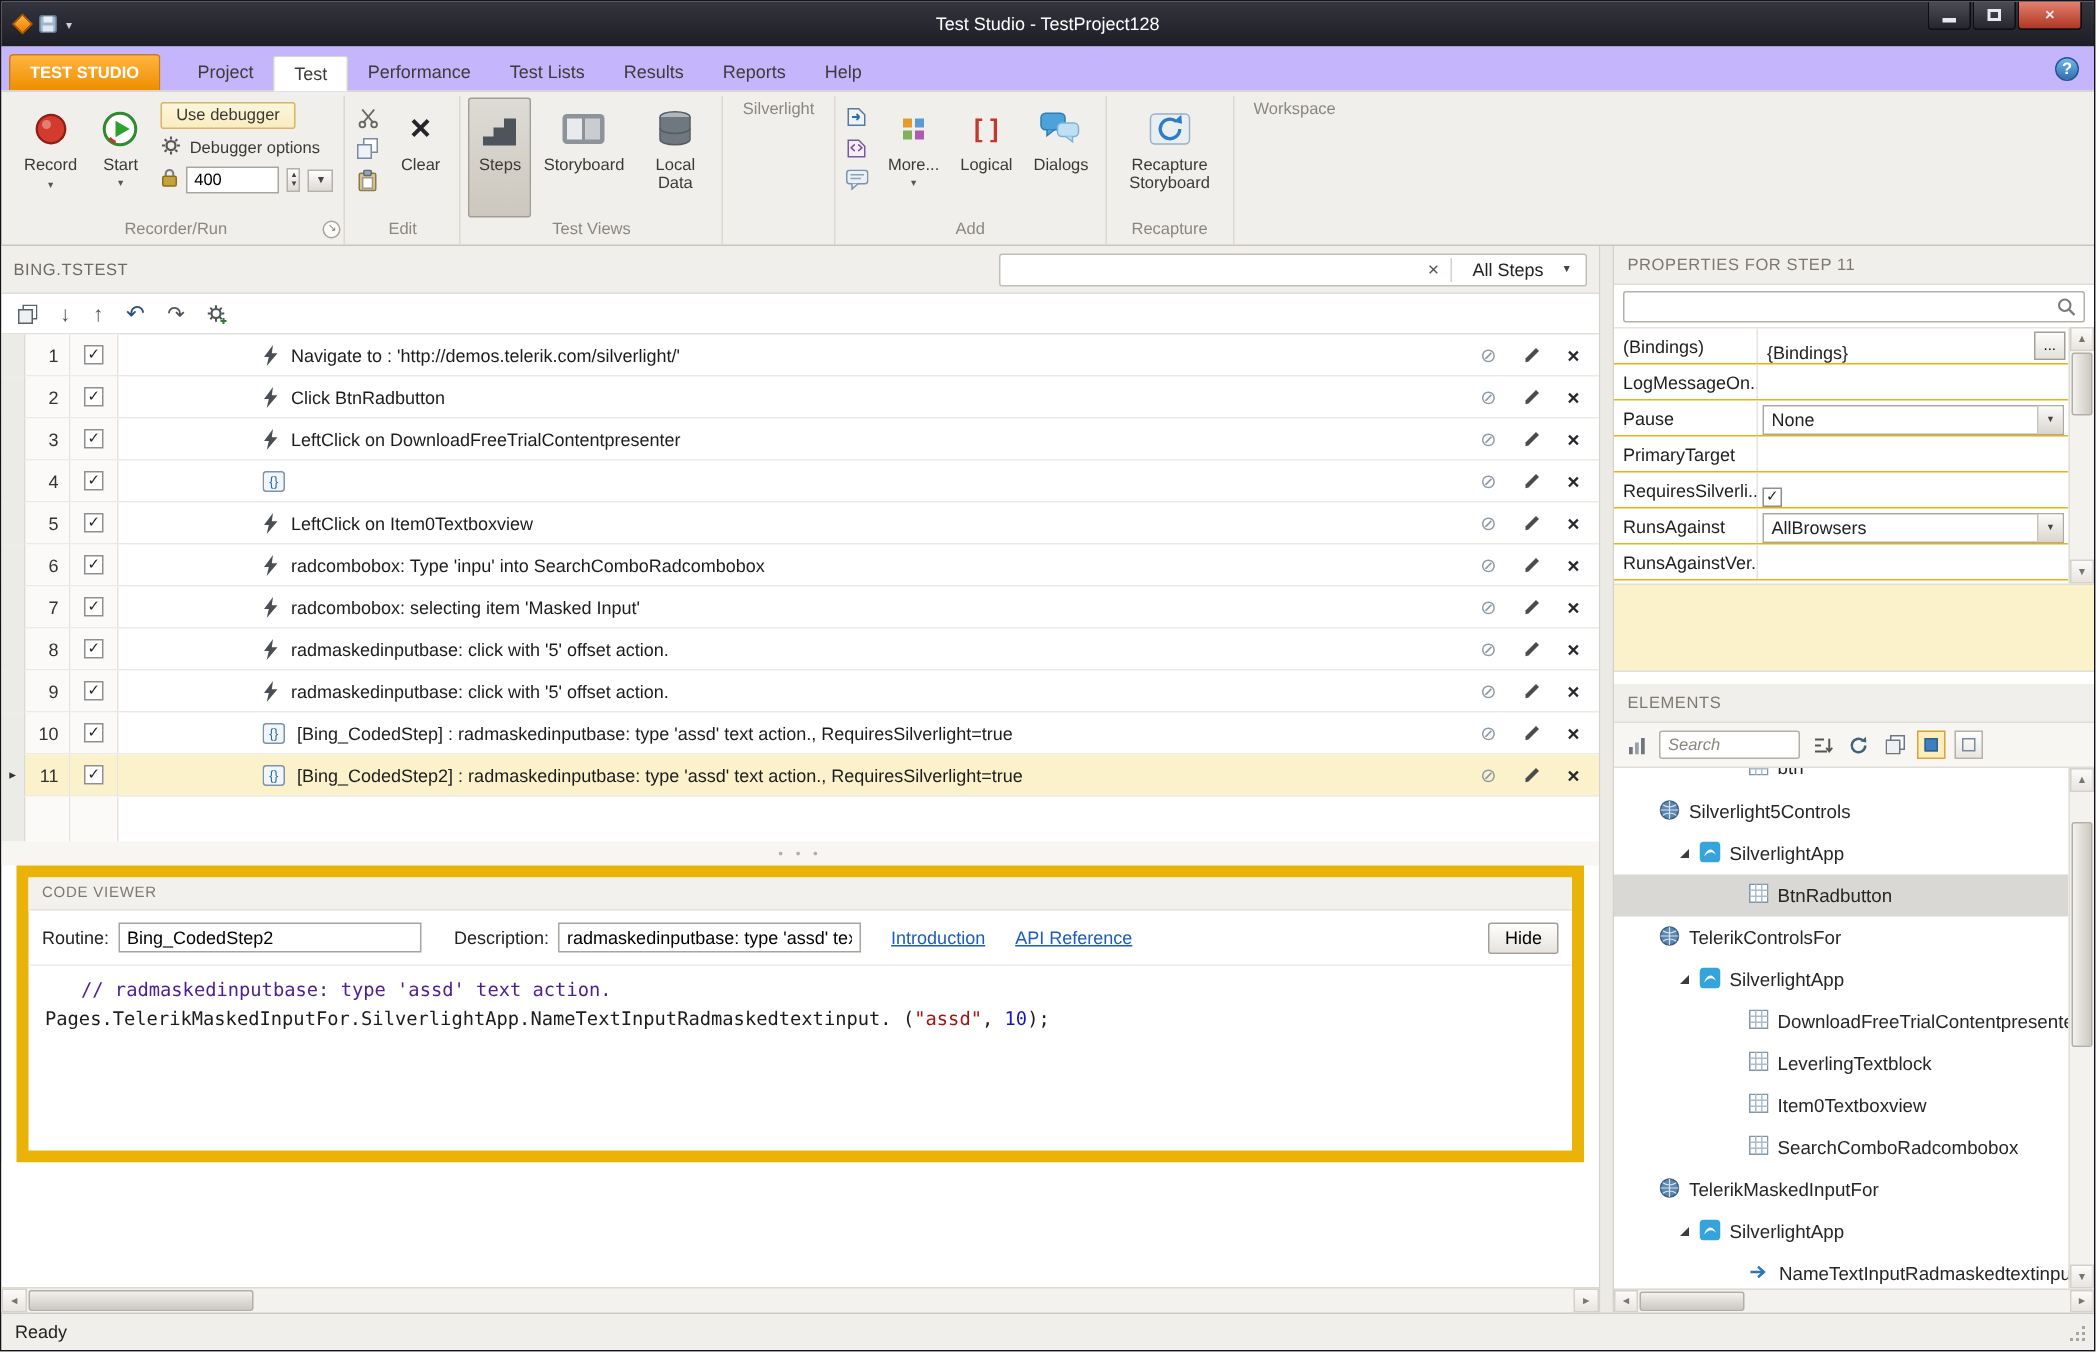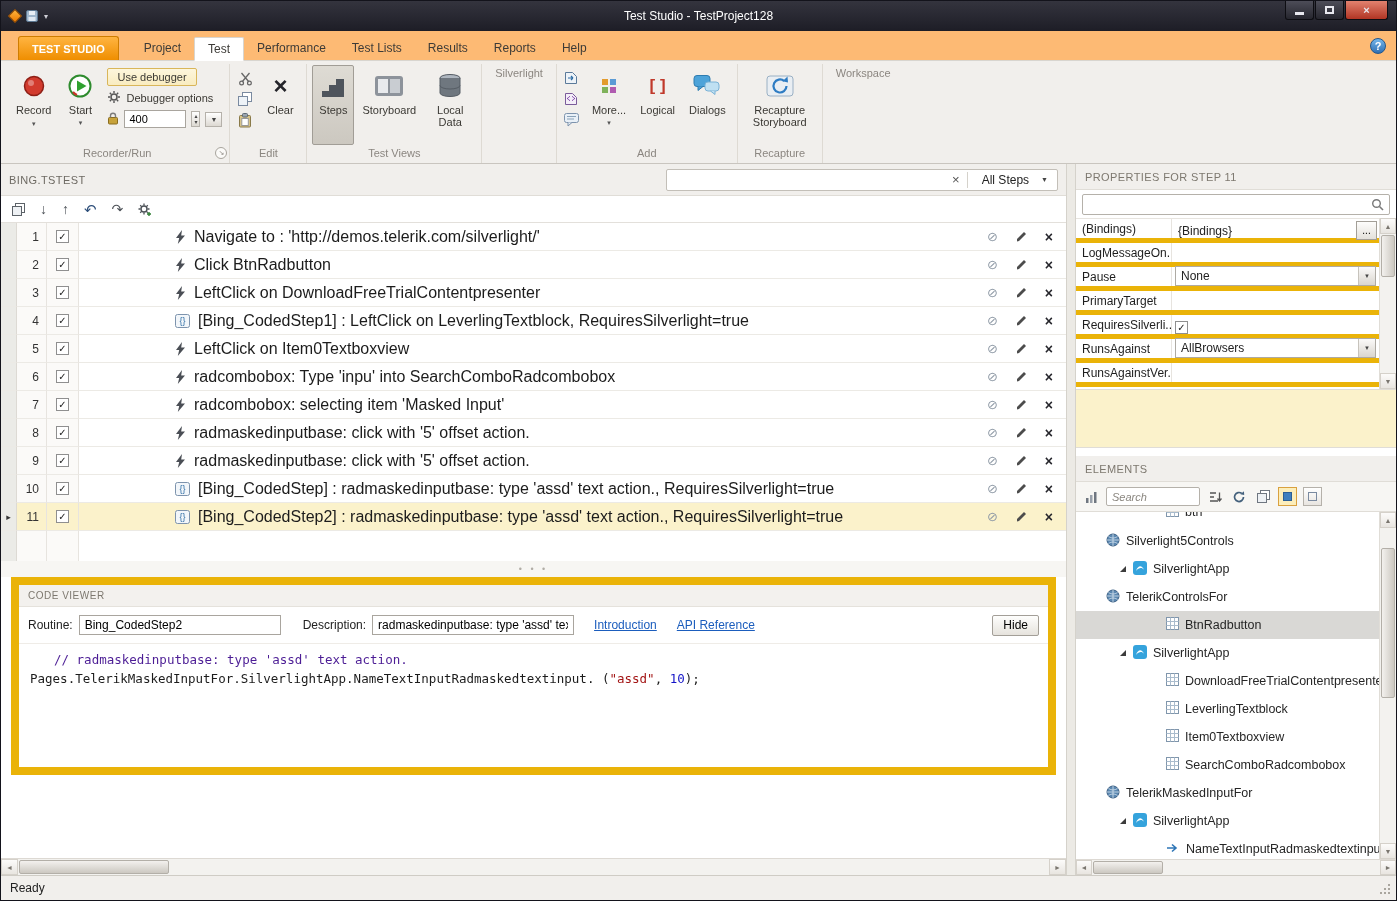--- a/index.html
+++ b/index.html
@@ -14,21 +14,21 @@
   .qat-btn { display:flex; align-items:center; }
   .qat-caret { color:#cfcfd6; font-size:8px; }
   .title-text { position:absolute; left:0; right:0; text-align:center; color:#fff; font-size:12px; }
   .win-buttons { margin-left:auto; display:flex; align-self:flex-start; padding-right:8px; z-index:3; }
   .win-btn { width:29px; height:19px; margin-left:1px; background:linear-gradient(#4d4d58,#26262e); border:1px solid #0d0d12; border-top:none; border-radius:0 0 3px 3px; display:flex; align-items:center; justify-content:center; color:#e8e8ee; font-size:11px; line-height:1; }
   .win-btn .min-glyph { width:9px; height:3px; background:#e8e8ee; margin-top:7px; }
   .win-btn .max-glyph { width:9px; height:8px; border:2px solid #e8e8ee; }
   .win-btn.close { width:43px; background:linear-gradient(#e2826f,#b13524); font-weight:bold; }
 
   
-  .menubar { height:30px; background:#fdba74; display:flex; align-items:flex-end; padding-left:17px; border-bottom:1px solid #d8d5cf; position:relative; flex:0 0 auto; }
+  .menubar { height:30px; background:#c4b5fd; display:flex; align-items:flex-end; padding-left:5px; border-bottom:1px solid #d8d5cf; position:relative; flex:0 0 auto; }
   .app-btn { background:linear-gradient(#ffb441,#ef8e00); color:#fff; font-weight:bold; font-size:11px; height:24px; display:flex; align-items:center; padding:0 13px; border-radius:3px 3px 0 0; margin-right:12px; border:1px solid #cf7d00; border-bottom:none; }
   .menu-tab { height:24px; display:flex; align-items:center; padding:0 13px; color:#3d3b37; font-size:12px; cursor:default; }
   .menu-tab.active { background:#fff; border:1px solid #d8d5cf; border-bottom:1px solid #fff; border-radius:2px 2px 0 0; margin-bottom:-1px; }
   .help-icon { position:absolute; right:10px; top:7px; width:16px; height:16px; border-radius:50%; background:linear-gradient(#74b6ea,#2f6fb3); border:1px solid #22568c; color:#fff; font-weight:bold; font-size:11px; display:flex; align-items:center; justify-content:center; }
 
   
   .ribbon { height:103px; background:#f1efec; border-bottom:1px solid #c9c5bf; display:flex; padding:3px 4px 0 4px; flex:0 0 auto; }
   .rgroup { display:flex; flex-direction:column; padding:1px 5px 0 5px; }
   .rgroup + .rgroup { border-left:1px solid #dedad3; }
   .rgroup-body { flex:1; display:flex; align-items:stretch; gap:2px; }
@@ -77,21 +77,21 @@
   .step-row { display:flex; height:28px; flex:0 0 auto; }
   .cell { display:flex; align-items:center; border-bottom:1px solid #eceae5; }
   .cell.gutter { width:16px; background:#ebebe7; border-right:1px solid #dddad4; justify-content:center; color:#333; font-size:9px; }
   .cell.num { width:30px; background:#fbfaf8; border-right:1px solid #e7e4df; justify-content:flex-end; padding-right:7px; color:#333; }
   .cell.chk { width:32px; background:#fbfaf8; border-right:1px solid #e7e4df; justify-content:center; }
   .cell.content { flex:1; padding-left:96px; position:relative; gap:8px; }
   .step-row.sel .num, .step-row.sel .chk, .step-row.sel .content { background:#fbf2cb; }
   .checkbox { width:13px; height:13px; border:1px solid #8f8f8f; background:#fff; display:flex; align-items:center; justify-content:center; }
   .checkbox i { font-style:normal; font-size:10px; font-weight:bold; color:#222; line-height:1; }
   .step-icon { display:flex; align-items:center; }
-  .step-text { font-size:16px; color:#1c1c1c; white-space:nowrap; }
+  .step-text { font-size:12px; color:#1c1c1c; white-space:nowrap; }
   .row-actions { position:absolute; right:13px; display:flex; align-items:center; gap:17px; }
   .act { display:flex; align-items:center; line-height:1; }
   .act.skip { color:#8f9aa6; font-size:13px; }
   .act.del { color:#26262c; font-size:14px; font-weight:bold; }
   .steps-empty { flex:1; display:flex; }
   .steps-empty .cell { border-bottom:none; height:auto; }
 
   
   .splitter { height:16px; flex:0 0 auto; background:#f7f6f3; display:flex; align-items:center; justify-content:center; }
   .dots { color:#b1ada6; font-size:9px; letter-spacing:3px; line-height:1; }
@@ -124,21 +124,21 @@
   .sb-track.v { flex:1; position:relative; }
   .sb-thumb.v { position:absolute; left:1px; right:1px; background:linear-gradient(90deg,#f3f1ee,#ccc8c1); border:1px solid #b3afa8; border-radius:2px; }
 
   
   .rp-header { height:26px; flex:0 0 auto; background:#f1efec; border-bottom:1px solid #e0ddd7; color:#7d786f; font-size:11px; letter-spacing:.4px; display:flex; align-items:center; padding:0 9px; }
   .rp-search { height:28px; flex:0 0 auto; display:flex; align-items:center; padding:3px 6px; background:#fff; position:relative; }
   .rp-search input { flex:1; height:21px; border:1px solid #b5b1aa; border-radius:2px; padding:0 24px 0 6px; font-size:12px; outline:none; }
   .rp-search .mag { position:absolute; right:12px; top:8px; }
   .props-wrap { height:172px; flex:0 0 auto; display:flex; background:#fff; border-bottom:1px solid #e0ddd7; }
   .props-grid { flex:1; border-top:1px solid #e7e4df; }
-  .prow { display:flex; height:24px; border-bottom:5px solid #eab308; }
+  .prow { display:flex; height:24px; border-bottom:1px solid #eab308; }
   .pname { width:96px; flex:0 0 auto; border-right:1px solid #e7e4df; display:flex; align-items:center; padding-left:6px; font-size:12px; color:#1e1e1e; white-space:nowrap; overflow:hidden; }
   .pval { flex:1; display:flex; align-items:flex-end; padding:0 3px; position:relative; font-size:12px; }
   .pval-text { padding-left:3px; }
   .ellipsis-btn { position:absolute; right:2px; top:2px; width:21px; height:19px; border:1px solid #a39f98; background:linear-gradient(#fdfdfc,#e4e1db); font-size:10px; line-height:1; font-family:inherit; }
   .combo { flex:1; height:20px; border:1px solid #aeaaa3; display:flex; align-items:center; background:#fff; }
   .combo .ctxt { flex:1; padding-left:5px; white-space:nowrap; overflow:hidden; }
   .combo .carrow { width:17px; height:100%; border-left:1px solid #c7c3bc; background:linear-gradient(#fbfaf9,#dad6cf); display:flex; align-items:center; justify-content:center; font-size:6px; color:#444; }
   .props-desc { height:58px; flex:0 0 auto; background:#fbf2cb; border-bottom:1px solid #e0ddd7; }
   .rp-spacer { height:8px; flex:0 0 auto; background:#fff; }
 
@@ -546,21 +546,20 @@
                 <i>✓</i>
               </span>
             </div>
           <div class="cell content">
             <span class="step-icon">
                 <svg width="15" height="14">
                   <rect x="0.5" y="0.5" width="14" height="13" rx="2" fill="#f2f6fa" stroke="#7d93ad"></rect>
                   <text x="7.5" y="10" font-size="9" text-anchor="middle" fill="#2e6da4">{}</text>
                 </svg>
               </span>
-            <span class="step-text">[Bing_CodedStep1] : LeftClick on LeverlingTextblock, RequiresSilverlight=true</span>
             <span class="row-actions">
                 <span class="act skip">⊘</span>
                 <span class="act edit">
                   <svg width="13" height="13">
                     <path d="M2 11.5 L4 11 L11 4 L9 2 L2 9 Z" fill="#4c4c4c"></path>
                   </svg>
                 </span>
                 <span class="act del">×</span>
               </span>
           </div>
@@ -946,34 +945,34 @@
 
           <div class="tree-row branch">
             <span class="expander"></span>
             <span><svg width="14" height="14">
                   <rect width="14" height="14" rx="3" fill="#35a3dc"></rect>
                   <path d="M3 10 C5 4 9 4 11 9 C9 6.2 6 6.5 3 10 Z" fill="#fff"></path>
                 </svg></span>
             <span>SilverlightApp</span>
           </div>
 
+          <div class="tree-row child selected">
+            <span><svg width="13" height="13">
+                  <rect x="0.5" y="0.5" width="12" height="12" fill="#fff" stroke="#8096ac"></rect>
+                  <path d="M0.5 4.5 h12 M4.5 0.5 v12 M8.5 0.5 v12 M0.5 8.5 h12" stroke="#aabccd"></path>
+                </svg></span>
+            <span>BtnRadbutton</span>
+          </div>
+
           <div class="tree-row root">
             <span><svg width="14" height="14">
                   <circle cx="7" cy="7" r="6" fill="#5b87b0" stroke="#3a5f84"></circle>
                   <path d="M1 7 h12 M7 1 v12 M2.5 3.5 c3 2 6 2 9 0 M2.5 10.5 c3 -2 6 -2 9 0" stroke="#d7e4f0" fill="none" stroke-width="0.8"></path>
                 </svg></span>
             <span>TelerikControlsFor</span>
-          </div>
-
-          <div class="tree-row child selected">
-            <span><svg width="13" height="13">
-                  <rect x="0.5" y="0.5" width="12" height="12" fill="#fff" stroke="#8096ac"></rect>
-                  <path d="M0.5 4.5 h12 M4.5 0.5 v12 M8.5 0.5 v12 M0.5 8.5 h12" stroke="#aabccd"></path>
-                </svg></span>
-            <span>BtnRadbutton</span>
           </div>
 
           <div class="tree-row branch">
             <span class="expander"></span>
             <span><svg width="14" height="14">
                   <rect width="14" height="14" rx="3" fill="#35a3dc"></rect>
                   <path d="M3 10 C5 4 9 4 11 9 C9 6.2 6 6.5 3 10 Z" fill="#fff"></path>
                 </svg></span>
             <span>SilverlightApp</span>
           </div>

